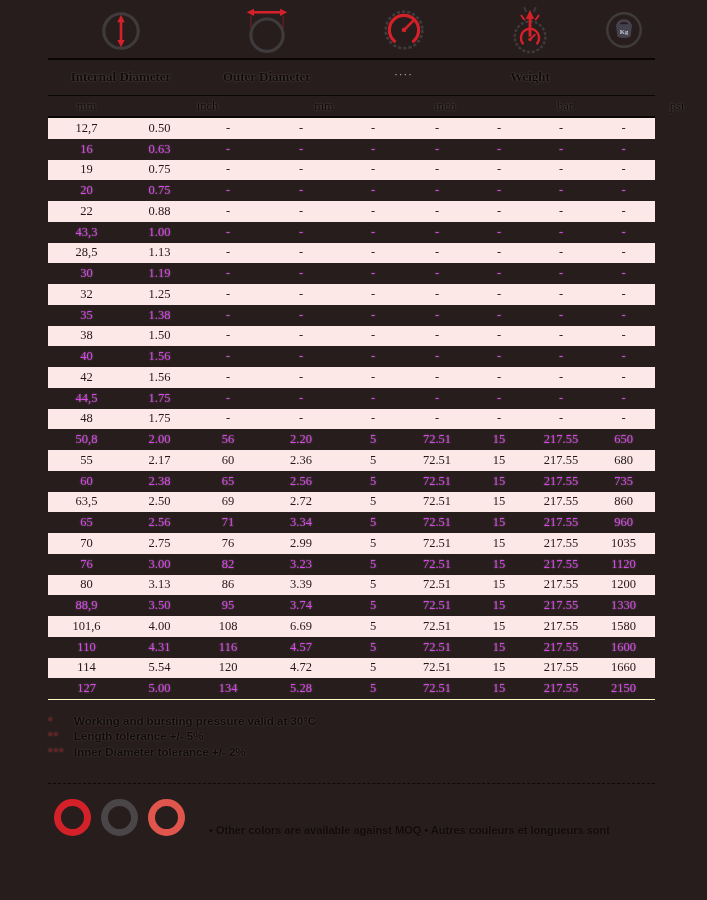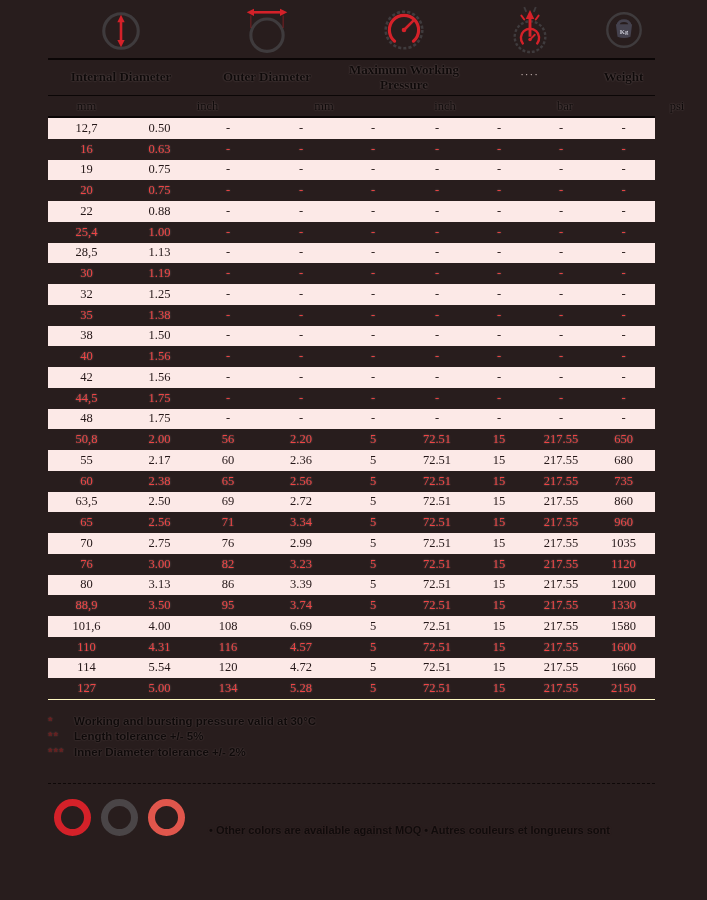--- a/index.html
+++ b/index.html
@@ -45,21 +45,21 @@
   
   .tbody {
     display:grid; grid-template-rows:repeat(28, 1fr);
     height:582px; border-bottom:1px solid #fef9c3;
   }
   .trow {
     display:grid; grid-template-columns:77px 69px 68px 78px 66px 62px 62px 62px 63px;
     align-items:center; text-align:center; font-size:12.5px;
   }
   .trow.pink { background:#fce9e7; color:#241718; }
-  .trow.dark { color:#ef4444; text-shadow:0 0 2px rgba(252,233,231,0.35); }
+  .trow.dark { color:#d946ef; text-shadow:0 0 2px rgba(252,233,231,0.35); }
 
   
   .notes { margin-top:13px; font-family:"Liberation Sans", sans-serif; }
   .note {
     display:flex; height:15.5px; align-items:center;
     font-size:11.5px; font-weight:bold;
     color:#0f0a0a; text-shadow:0 0 2px rgba(252,233,231,0.22);
   }
   .note .marker { width:26px; color:#6d1d1d; letter-spacing:1px; }
 
@@ -132,23 +132,20 @@
     </div>
 
     <div class="ghead">
       <div class="gcell">
         <span>Internal Diameter</span>
       </div>
       <div class="gcell">
         <span>Outer Diameter</span>
       </div>
       <div class="gcell">
-        <span>Maximum Working Pressure</span>
-      </div>
-      <div class="gcell">
         <span class="gmark">····</span>
       </div>
       <div class="gcell">
         <span>Weight</span>
       </div>
     </div>
 
     <div class="units">
       <span>mm</span>
       <span>inch</span>
@@ -211,21 +208,21 @@
           <div>0.88</div>
           <div>-</div>
           <div>-</div>
           <div>-</div>
           <div>-</div>
           <div>-</div>
           <div>-</div>
           <div>-</div>
         </div>
         <div class="trow dark">
-          <div>25,4</div>
+          <div>43,3</div>
           <div>1.00</div>
           <div>-</div>
           <div>-</div>
           <div>-</div>
           <div>-</div>
           <div>-</div>
           <div>-</div>
           <div>-</div>
         </div>
         <div class="trow pink">

